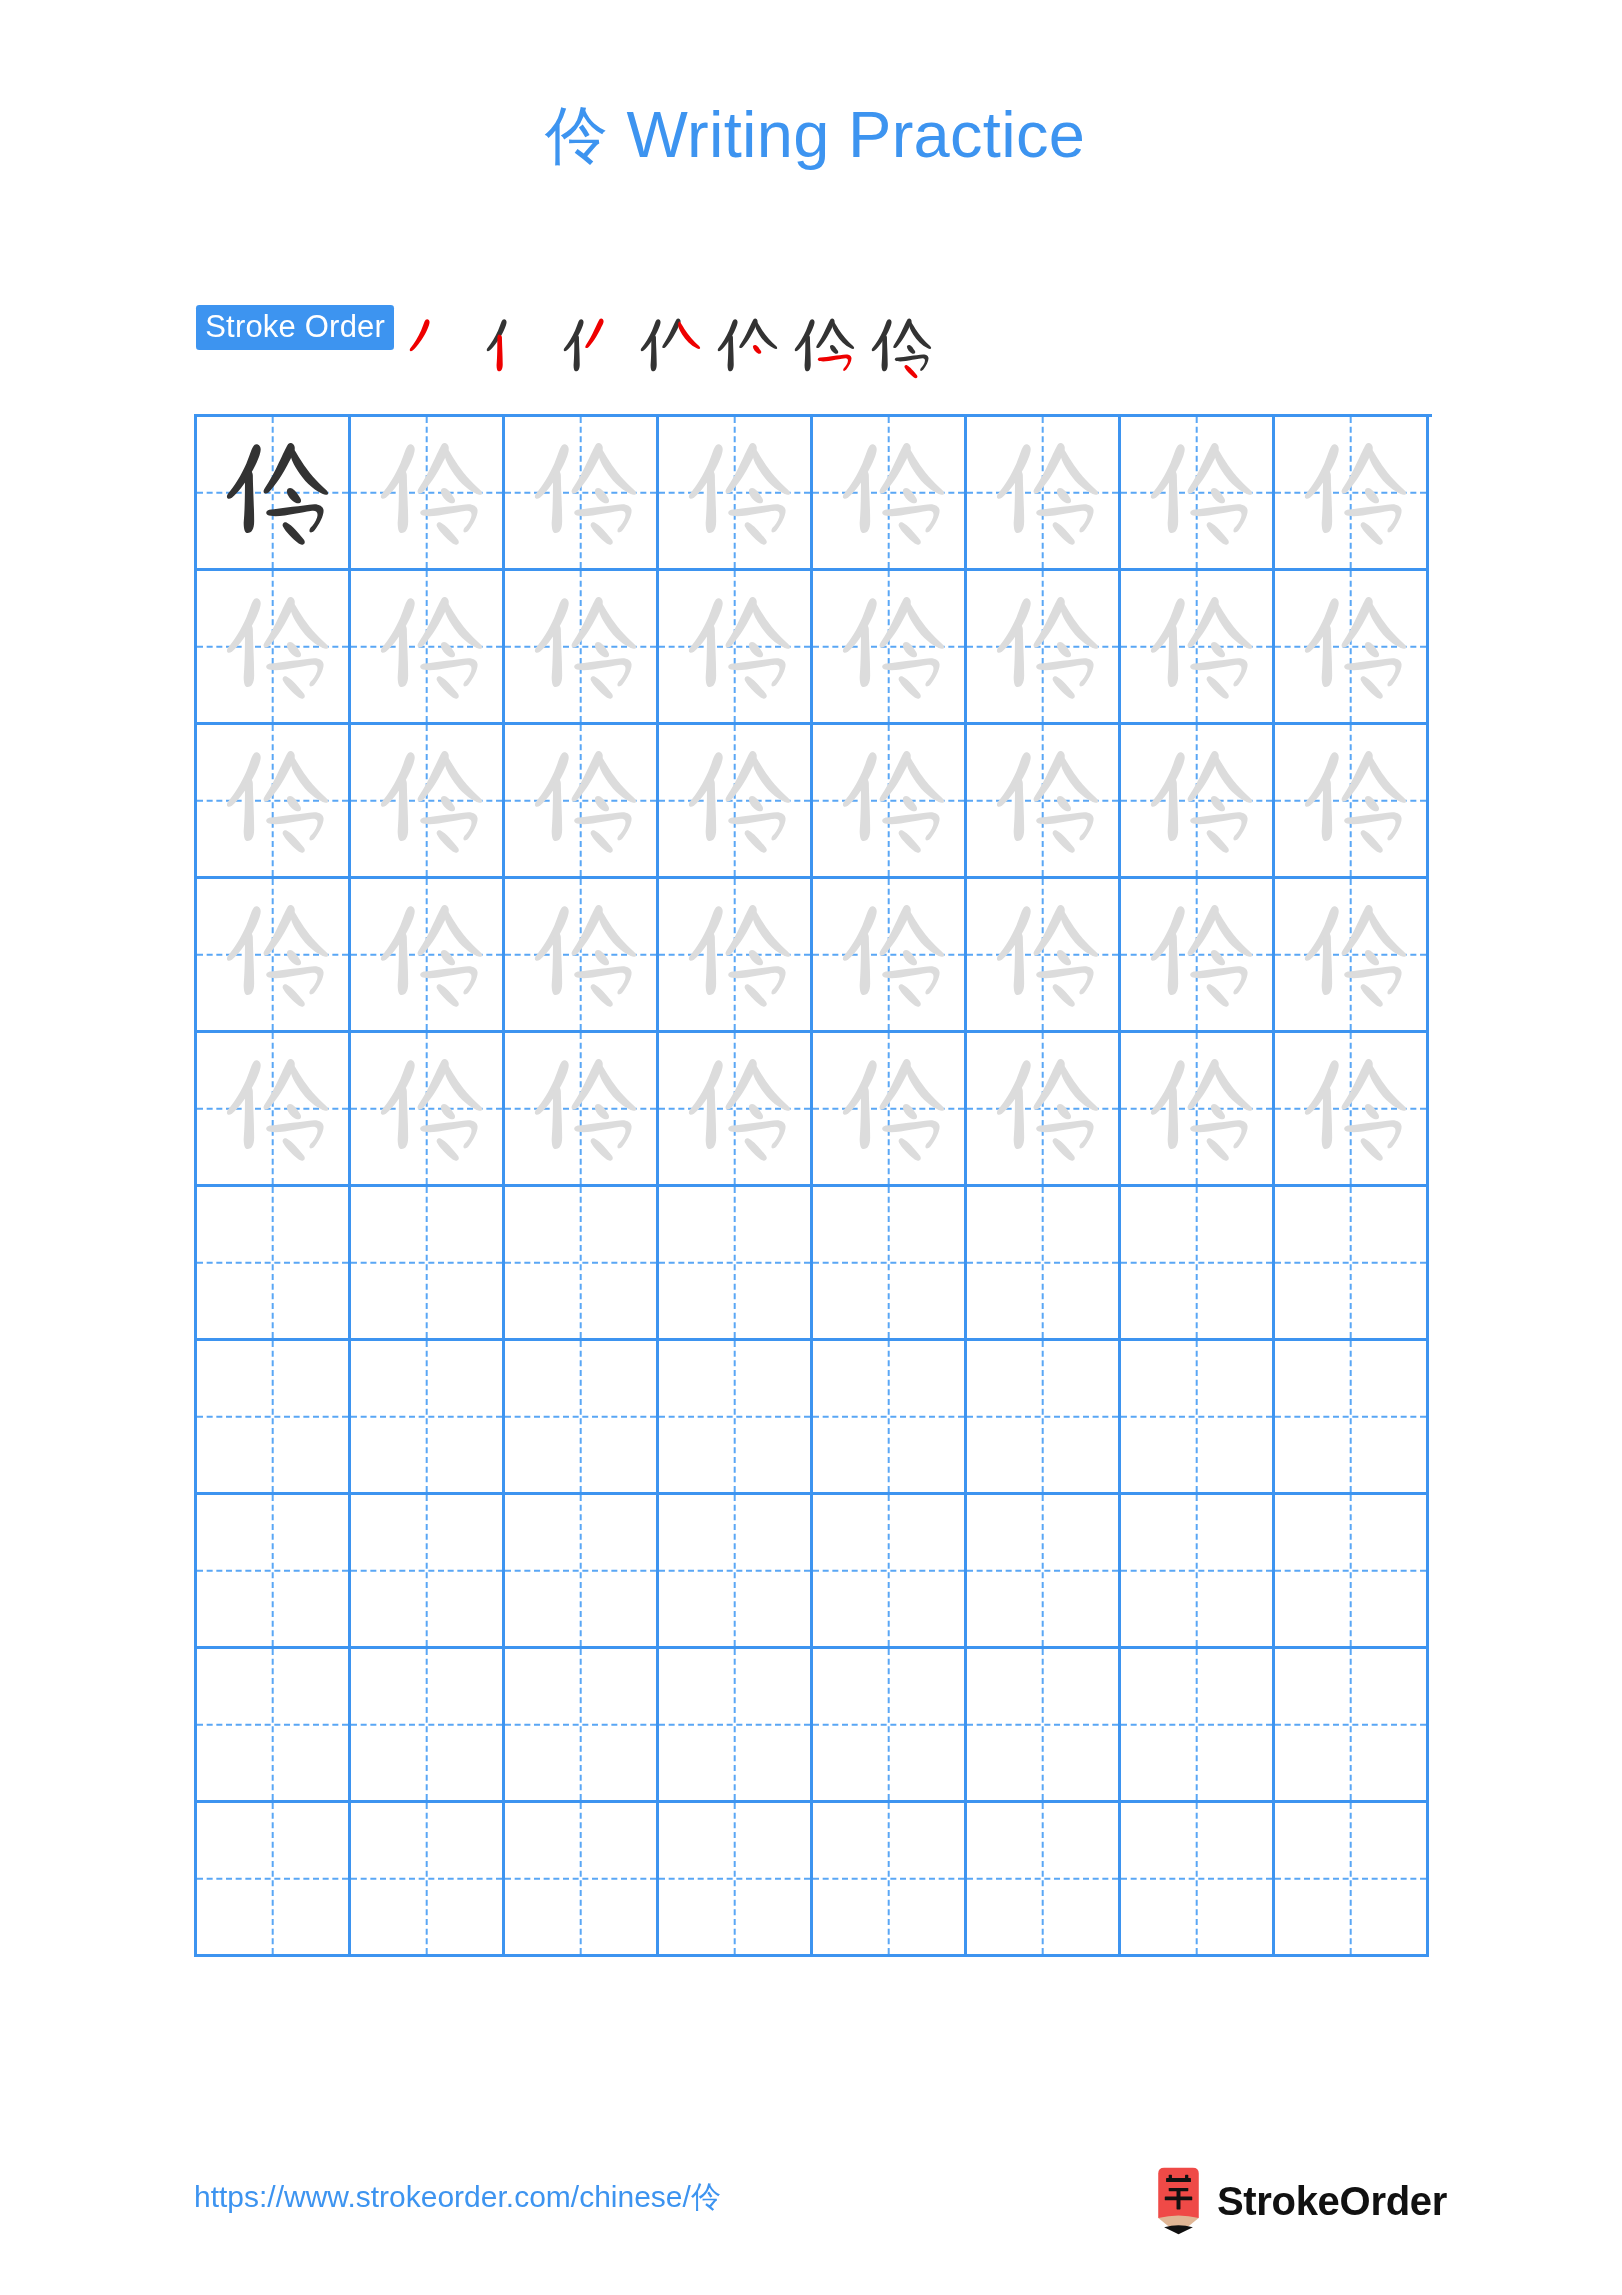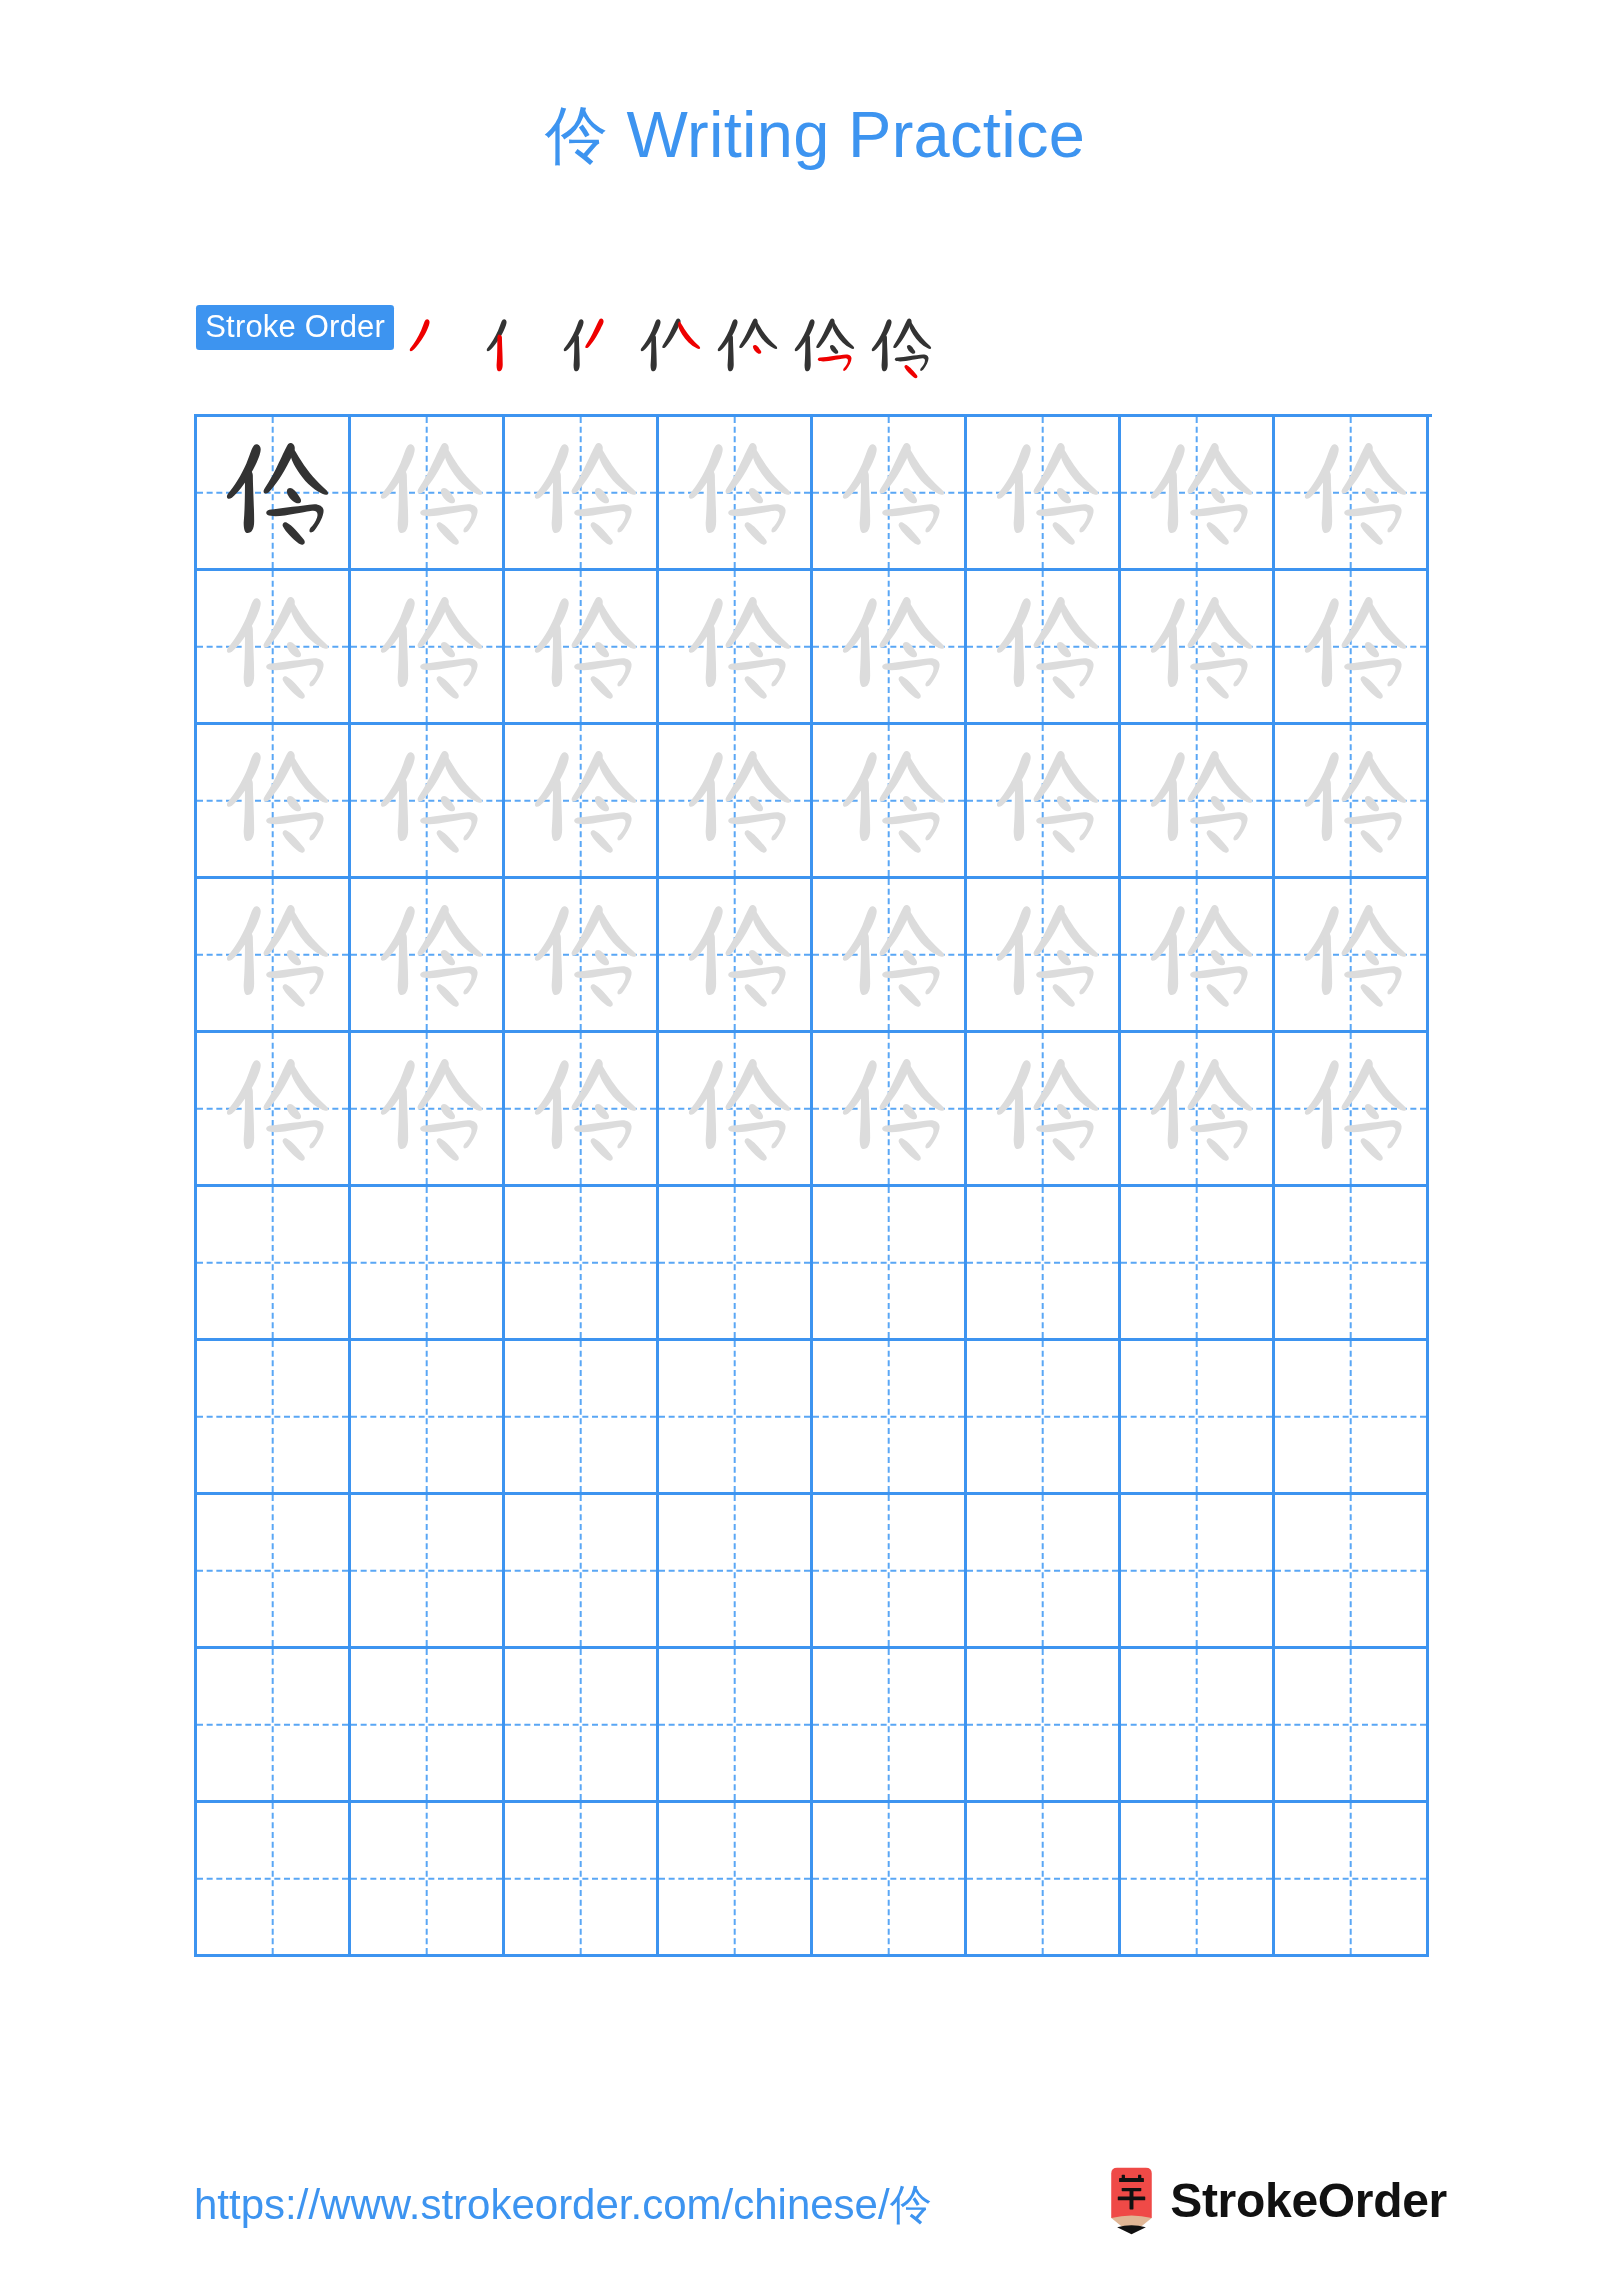--- a/index.html
+++ b/index.html
@@ -131,21 +131,21 @@
     height: 131px;
     display: block;
   }
 
   
   .footer-url {
     position: absolute;
     left: 194px;
     top: 2177px;
     color: #3d94f0;
-    font-size: 42px;
+    font-size: 30px;
     font-weight: 400;
     white-space: nowrap;
     letter-spacing: 0px;
   }
   .footer-url .url-char {
     font-family: "DejaVu Sans", sans-serif;
   }
   .brand-lockup {
     position: absolute;
     right: 175px;
@@ -161,21 +161,21 @@
     flex: 0 0 auto;
     margin-right: 13px;
   }
   .brand-mark svg {
     display: block;
     width: 51px;
     height: 68px;
   }
   .brand-name {
     color: #111111;
-    font-size: 48px;
+    font-size: 40px;
     font-weight: bold;
     letter-spacing: -0.3px;
     line-height: 1;
     white-space: nowrap;
   }
 </style>
 </head>
 <body>
 
 <div class="page-title">

